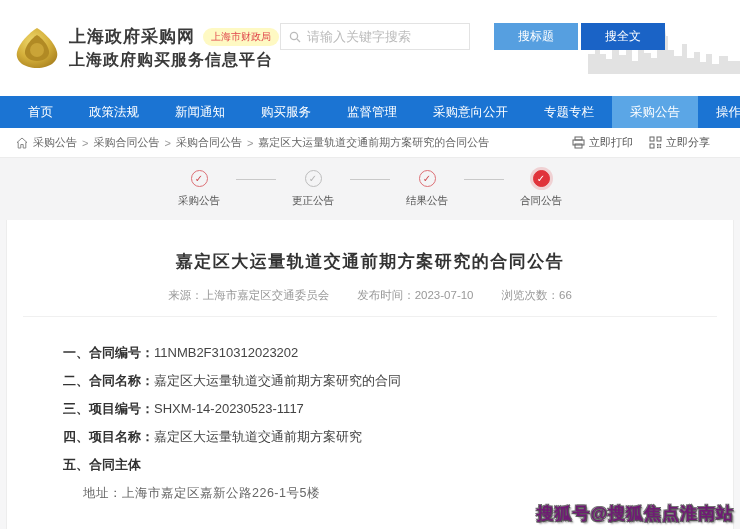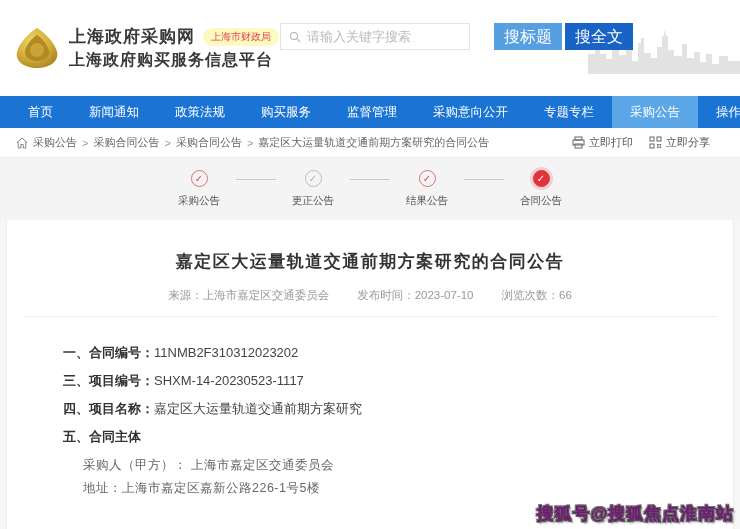--- a/index.html
+++ b/index.html
@@ -21,21 +21,21 @@
                padding:2px 8px; border-radius:9px; }
   .site-sub { font-size:16px; font-weight:bold; color:#3a3a3a; letter-spacing:1px; margin-top:2px; }
   .search-wrap { position:absolute; left:280px; top:23px; display:flex; align-items:center; z-index:2; }
   .search-box { width:190px; height:27px; border:1px solid #e3e3e3; background:#fff;
                 display:flex; align-items:center; padding:0 8px; }
   .search-box svg { flex:0 0 12px; }
   .search-box input { border:0; outline:none; font-size:13px; color:#333; width:100%;
                       margin-left:6px; font-family:inherit; }
   .search-box input::placeholder { color:#bbb; }
   .search-btns { margin-left:24px; display:flex; }
-  .btn-blue { height:27px; line-height:27px; padding:0 10px; font-size:16px; color:#fff;
+  .btn-blue { height:27px; line-height:27px; padding:0 24px; font-size:12px; color:#fff;
               cursor:pointer; }
   .btn-title { background:#569fe0; margin-right:3px; }
   .btn-full  { background:#1a63c6; }
 
   
   .nav { height:32px; background:#1b74d3; display:flex; align-items:flex-start;
          justify-content:space-between; padding:0 10px; position:relative; z-index:3; }
   .nav-item { color:#fff; font-size:12.5px; line-height:32px; padding:0 18px; cursor:pointer;
               white-space:nowrap; }
   .nav-item.active { background:#5ba6e6; }
@@ -123,22 +123,22 @@
     </div>
     <div class="search-btns">
       <div class="btn-blue btn-title">搜标题</div>
       <div class="btn-blue btn-full">搜全文</div>
     </div>
   </div>
 </div>
 
 <div class="nav">
   <div class="nav-item">首页</div>
+  <div class="nav-item">政策法规</div>
   <div class="nav-item">新闻通知</div>
-  <div class="nav-item">政策法规</div>
   <div class="nav-item">购买服务</div>
   <div class="nav-item">监督管理</div>
   <div class="nav-item">采购意向公开</div>
   <div class="nav-item">专题专栏</div>
   <div class="nav-item active">采购公告</div>
   <div class="nav-item">操作须知</div>
 
 </div>
 
 <div class="crumbbar">
@@ -210,30 +210,32 @@
     <span class="meta-item">浏览次数：66</span>
   </div>
 
   <div class="art-divider"></div>
 
   <div class="art-items">
     <div class="art-item">
       <span class="item-label">一、合同编号：</span><span class="item-value">11NMB2F310312023202</span>
     </div>
     <div class="art-item">
+      <span class="item-label">二、合同名称：</span><span class="item-value">嘉定区大运量轨道交通前期方案研究的合同</span>
+    </div>
+    <div class="art-item">
       <span class="item-label">三、项目编号：</span><span class="item-value">SHXM-14-20230523-1117</span>
     </div>
     <div class="art-item">
       <span class="item-label">四、项目名称：</span><span class="item-value">嘉定区大运量轨道交通前期方案研究</span>
     </div>
     <div class="art-item">
       <span class="item-label">五、合同主体</span>
     </div>
   </div>
 
   <div class="art-details">
-    <div class="detail-line">采购人（甲方）： 上海市嘉定区交通委员会</div>
     <div class="detail-line">地址：上海市嘉定区嘉新公路226-1号5楼</div>
 
   </div>
 </div>
 
 <div class="watermark">搜狐号@搜狐焦点淮南站</div>
 
 </body></html>

